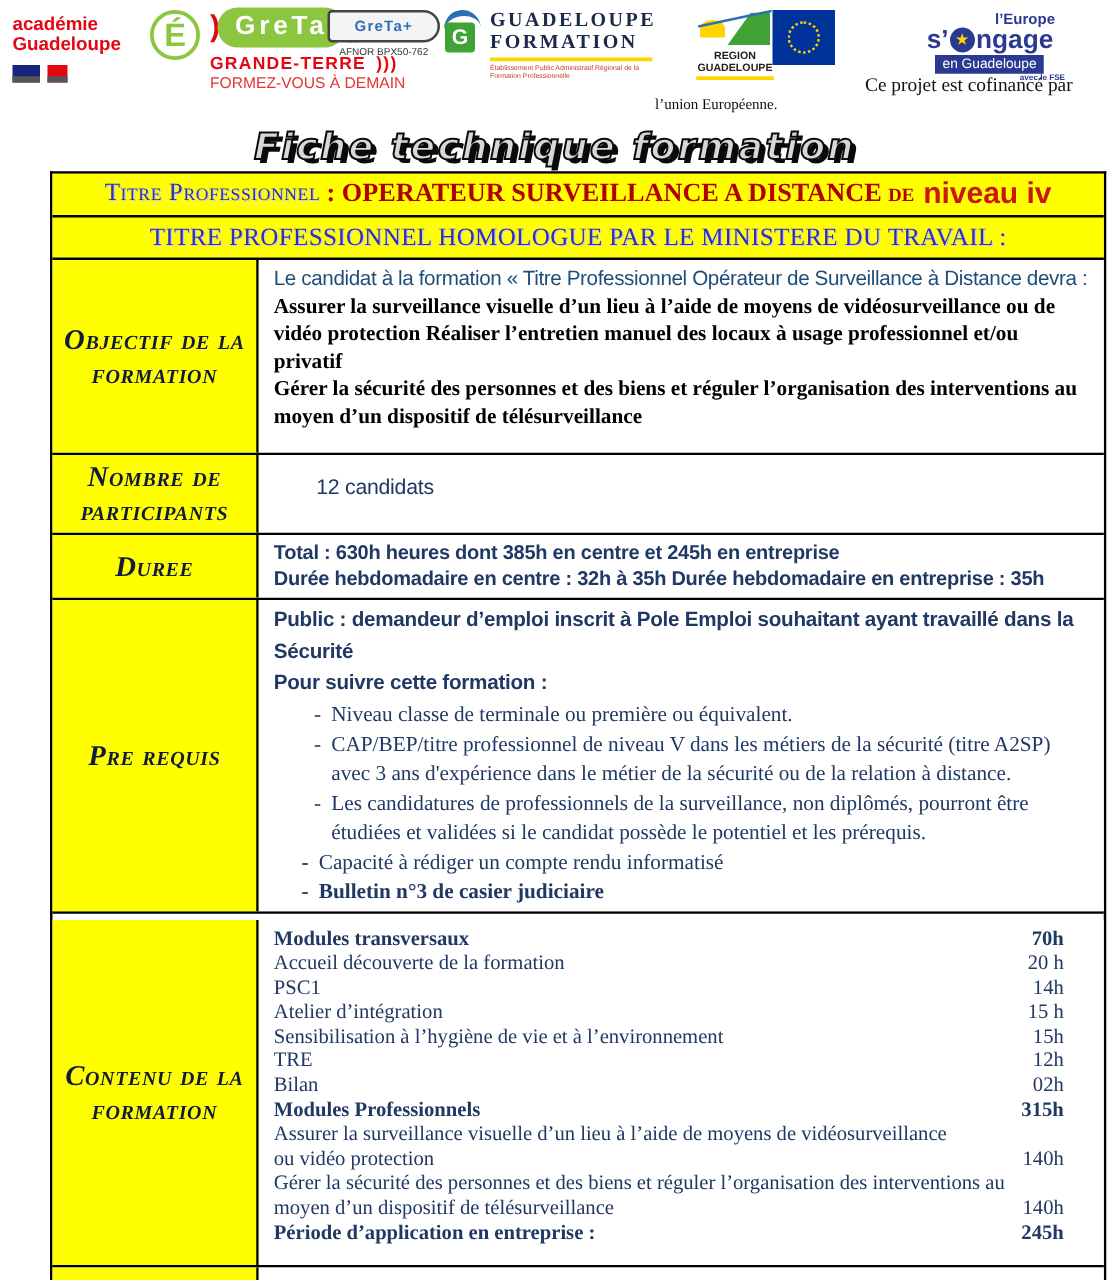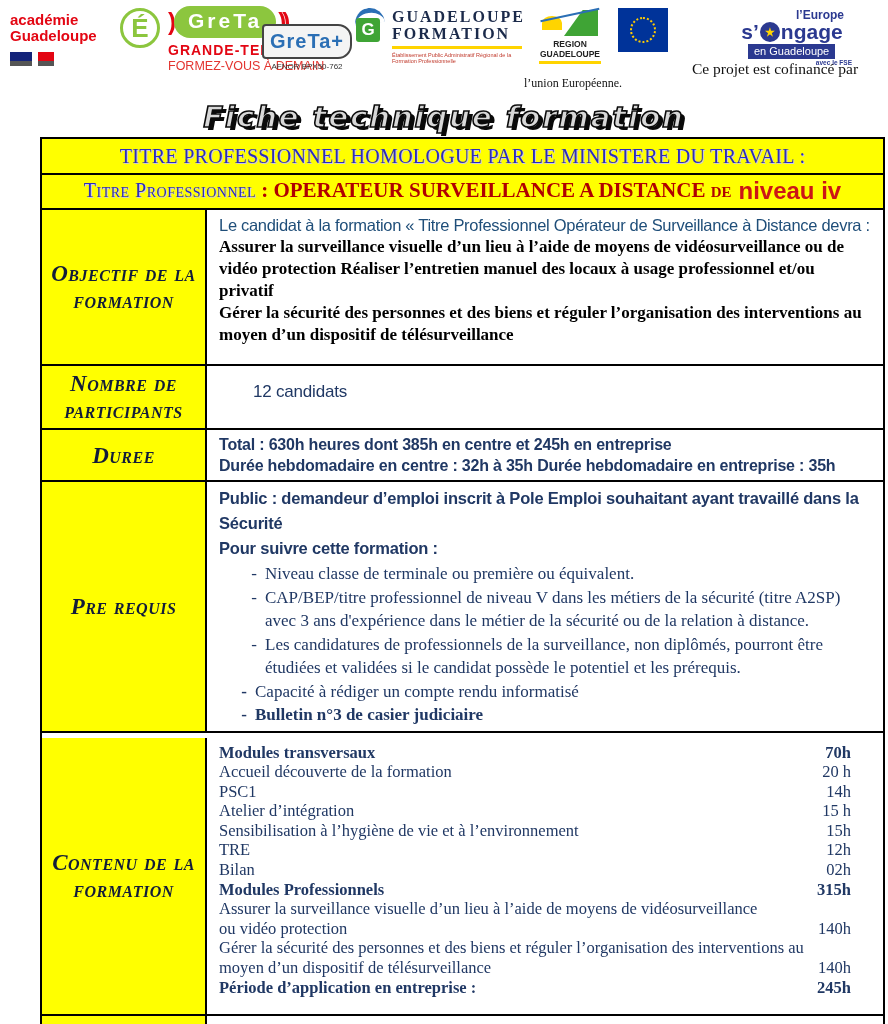--- a/index.html
+++ b/index.html
@@ -21,35 +21,35 @@
   
   .greta { left: 168px; top: 6px; width: 150px; text-align: center; }
   .greta-row { display: flex; align-items: center; gap: 2px; }
   .chev { color: #e30613; font-weight: bold; font-family: "Liberation Sans", sans-serif; font-size: 24px; letter-spacing: -4px; }
   .greta-pill { background: #8cc63e; color: #fff; font-family: "Liberation Sans", sans-serif; font-weight: bold; font-size: 21px; letter-spacing: 3px; border-radius: 16px; padding: 3px 14px 5px; }
   .greta-sub1 { margin-top: 4px; color: #e30613; font-family: "Liberation Sans", sans-serif; font-weight: bold; font-size: 14px; letter-spacing: 1px; display: flex; justify-content: space-between; }
   .greta-sub2 { margin-top: 1px; color: #e3342f; font-family: "Liberation Sans", sans-serif; font-size: 12.5px; white-space: nowrap; }
 
   
   .gretaplus { left: 262px; top: 8px; width: 90px; text-align: center; }
-  .gp-box { border: 2px solid #444; border-radius: 4px 14px 14px 4px; padding: 4px 4px; color: #2b6fb5; font-family: "Liberation Sans", sans-serif; font-weight: bold; font-size: 20px; letter-spacing: 1px; background: #f4f4f4; margin-top: 16px; }
+  .gp-box { border: 2px solid #444; border-radius: 4px 14px 14px 4px; padding: 4px 4px; color: #2b6fb5; font-family: "Liberation Sans", sans-serif; font-weight: bold; font-size: 12px; letter-spacing: 1px; background: #f4f4f4; }
   .gp-sub { margin-top: 3px; font-family: "Liberation Sans", sans-serif; font-size: 8px; color: #333; }
 
   
   .gf { left: 352px; top: 8px; width: 175px; }
   .gf-top { display: flex; align-items: flex-start; gap: 6px; }
   .gf-icon { position: relative; width: 34px; height: 36px; }
   .gf-swoosh { position: absolute; left: 2px; top: 0; width: 30px; height: 16px; border-top: 5px solid #2b6fb5; border-radius: 50% 50% 0 0 / 100% 100% 0 0; transform: rotate(-8deg); }
   .gf-g { position: absolute; left: 4px; top: 10px; width: 24px; height: 24px; background: #3fa435; border-radius: 3px; color: #fff; font-family: "Liberation Sans", sans-serif; font-weight: bold; font-size: 17px; display: flex; align-items: center; justify-content: center; }
   .gf-name { color: #1b2a4a; font-family: "Liberation Serif", serif; font-weight: bold; font-size: 16px; letter-spacing: 2px; line-height: 17px; text-transform: uppercase; }
   .gf-underline { height: 3px; background: #ffd400; margin-top: 2px; width: 130px; margin-left: 40px; }
   .gf-tag { margin-top: 3px; margin-left: 40px; color: #c0392b; font-family: "Liberation Sans", sans-serif; font-size: 5.5px; }
 
   
-  .region { left: 536px; top: 8px; width: 68px; text-align: center; }
+  .region { left: 554px; top: 8px; width: 68px; text-align: center; }
   .reg-art { position: relative; width: 60px; height: 30px; margin: 0 auto; }
   .reg-sun { position: absolute; left: 2px; top: 8px; width: 20px; height: 14px; background: #ffd400; border-radius: 50% 50% 0 0; }
   .reg-hill { position: absolute; right: 2px; top: 2px; width: 34px; height: 26px; background: #3fa435; clip-path: polygon(0 100%, 55% 0, 100% 0, 100% 100%); }
   .reg-line { position: absolute; left: 0; top: 6px; width: 60px; height: 3px; border-top: 2px solid #2b6fb5; transform: rotate(-12deg); }
   .reg-txt { font-family: "Liberation Sans", sans-serif; font-weight: bold; font-size: 8.5px; color: #222; line-height: 9.5px; margin-top: 2px; }
   .reg-underline { height: 3px; background: #ffd400; width: 62px; margin: 2px auto 0; }
 
   
   .euflag { left: 618px; top: 8px; width: 50px; height: 44px; background: #003399; display: flex; align-items: center; justify-content: center; }
   .eu-stars { width: 26px; height: 26px; border: 2px dotted #ffcc00; border-radius: 50%; }
@@ -191,30 +191,30 @@
     </div>
 
     <div class="logo-abs cofinance1">Ce projet est cofinancé par</div>
     <div class="logo-abs cofinance2">l’union Européenne.</div>
   </div>
 
   <div class="doc-title">Fiche technique formation</div>
 
   <div class="ftable">
 
-    <div class="trow hdr hdr1">
-      <span>TITRE PROFESSIONNEL HOMOLOGUE PAR LE MINISTERE DU TRAVAIL :</span>
-    </div>
-
     <div class="trow hdr hdr2">
       <span class="tp">Titre Professionnel</span>
       <span class="redserif">: OPERATEUR SURVEILLANCE A DISTANCE de</span>
       <span class="redniveau">niveau iv</span>
     </div>
 
+    <div class="trow hdr hdr1">
+      <span>TITRE PROFESSIONNEL HOMOLOGUE PAR LE MINISTERE DU TRAVAIL :</span>
+    </div>
+
     <div class="trow obj-row">
       <div class="tlabel">
         <span>Objectif de la formation</span>
       </div>
       <div class="tcontent">
         <p class="sansblue">Le candidat à la formation « Titre Professionnel Opérateur de Surveillance à Distance devra :</p>
         <p class="boldserifblk">Assurer la surveillance visuelle d’un lieu à l’aide de moyens de vidéosurveillance ou de vidéo protection Réaliser l’entretien manuel des locaux à usage professionnel et/ou privatif</p>
         <p class="boldserifblk">Gérer la sécurité des personnes et des biens et réguler l’organisation des interventions au moyen d’un dispositif de télésurveillance</p>
       </div>
     </div>

